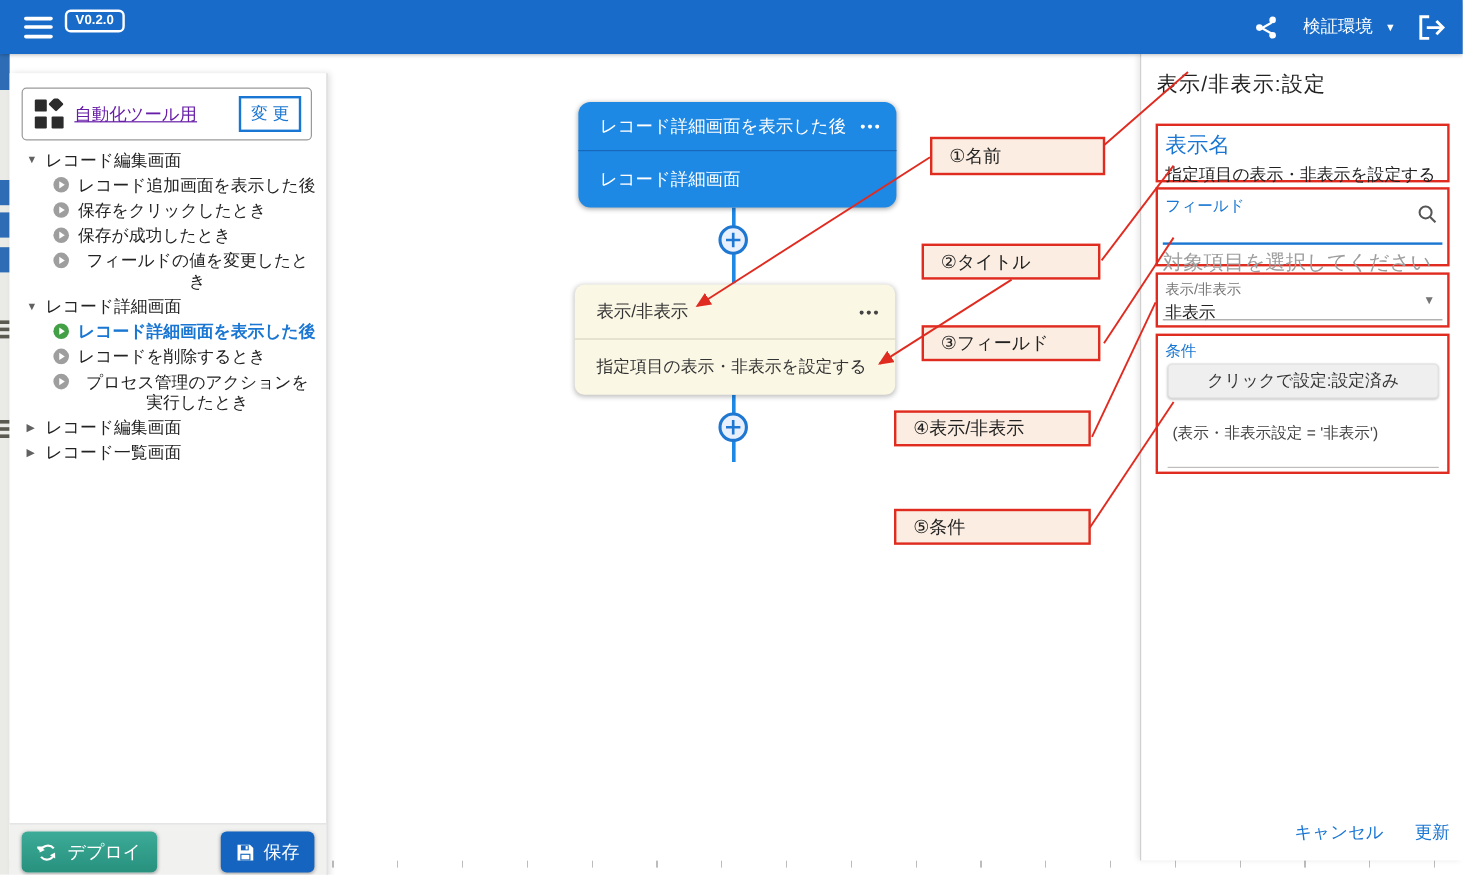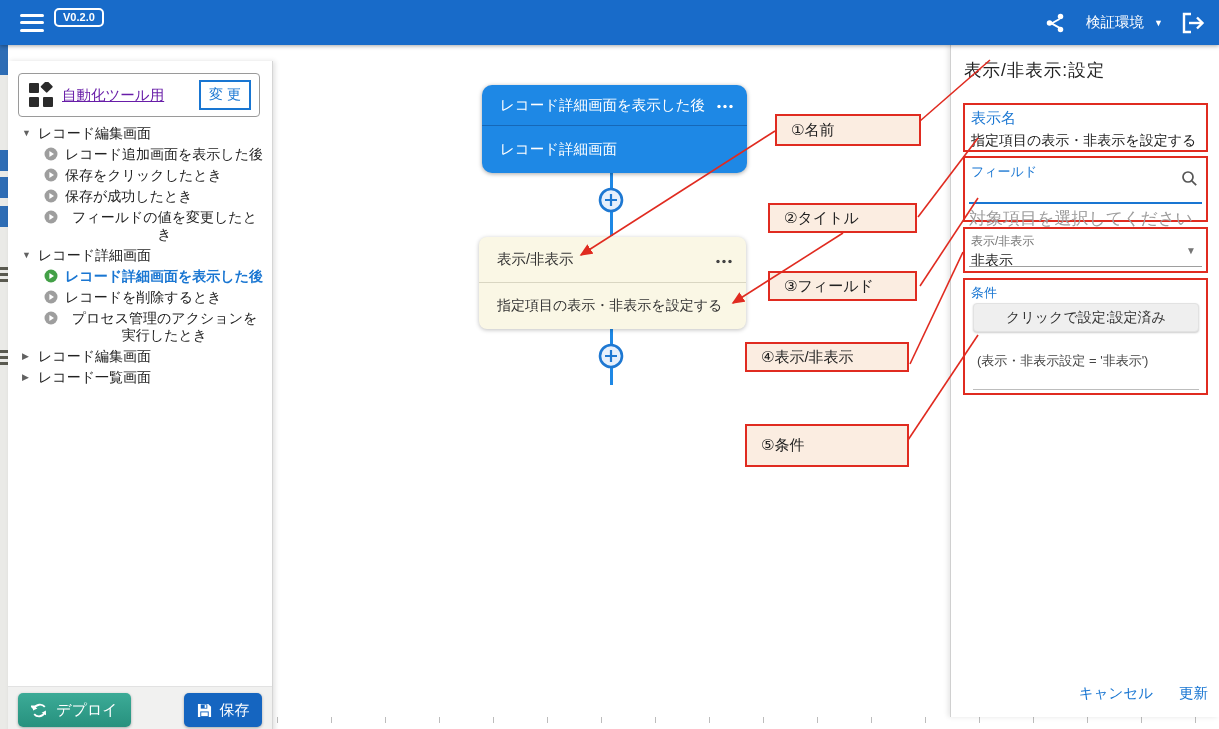--- a/index.html
+++ b/index.html
@@ -70,21 +70,21 @@
 
   
   .anno { position:absolute; background:#FBEDE1; border:2px solid #E02B20; font-size:15px;
     color:#222; display:flex; align-items:center; padding-left:14px; z-index:20; }
 
   
   .panel { position:absolute; left:950px; top:45px; width:269px; height:672px; background:#fff;
     border-left:1px solid #d0d0d0; box-shadow:-2px 0 5px rgba(0,0,0,.10); z-index:25; }
   .panel-title { position:absolute; left:13px; top:13px; font-size:17.5px; color:#222; letter-spacing:1px; }
   .redrect { position:absolute; left:12px; width:245px; border:2px solid #E02B20; }
-  .f-label-blue { font-size:15px; color:#1976D2; }
+  .f-label-blue { font-size:18px; color:#1976D2; }
   .f-label-gray { font-size:12px; color:#757575; }
   .rect-name { top:58px; height:49px; padding:4px 6px; }
   .rect-name .val { font-size:14px; color:#222; margin-top:4px; white-space:nowrap; }
   .rect-field { top:111px; height:66px; padding:5px 6px 0; }
   .rect-field .f-label-blue { font-size:13px; }
   .search-ic { position:absolute; right:8px; top:12px; cursor:pointer; }
   .blue-underline { position:absolute; left:4px; right:4px; top:44px; height:2px; background:#1976D2; }
   .placeholder { position:absolute; left:4px; top:49px; font-size:17px; color:#9e9e9e; white-space:nowrap; }
   .rect-vis { top:182px; height:46px; padding:4px 6px; }
   .rect-vis .val { font-size:14px; color:#222; margin-top:2px; }
@@ -318,21 +318,21 @@
     </div>
   <div class="anno" style="left:775px;top:114px;width:146px;height:32px">
       <span>①名前</span>
     </div>
   <div class="anno" style="left:745px;top:342px;width:164px;height:30px">
       <span>④表示/非表示</span>
     </div>
   <div class="anno" style="left:768px;top:271px;width:149px;height:30px">
       <span>③フィールド</span>
     </div>
-  <div class="anno" style="left:745px;top:424px;width:164px;height:43px">
+  <div class="anno" style="left:745px;top:424px;width:164px;height:30px">
       <span>⑤条件</span>
     </div>
 
   <section class="panel">
     <div class="panel-title">表示/非表示:設定</div>
 
     <div class="redrect rect-name">
       <div class="f-label-blue">表示名</div>
       <div class="val">指定項目の表示・非表示を設定する</div>
     </div>

